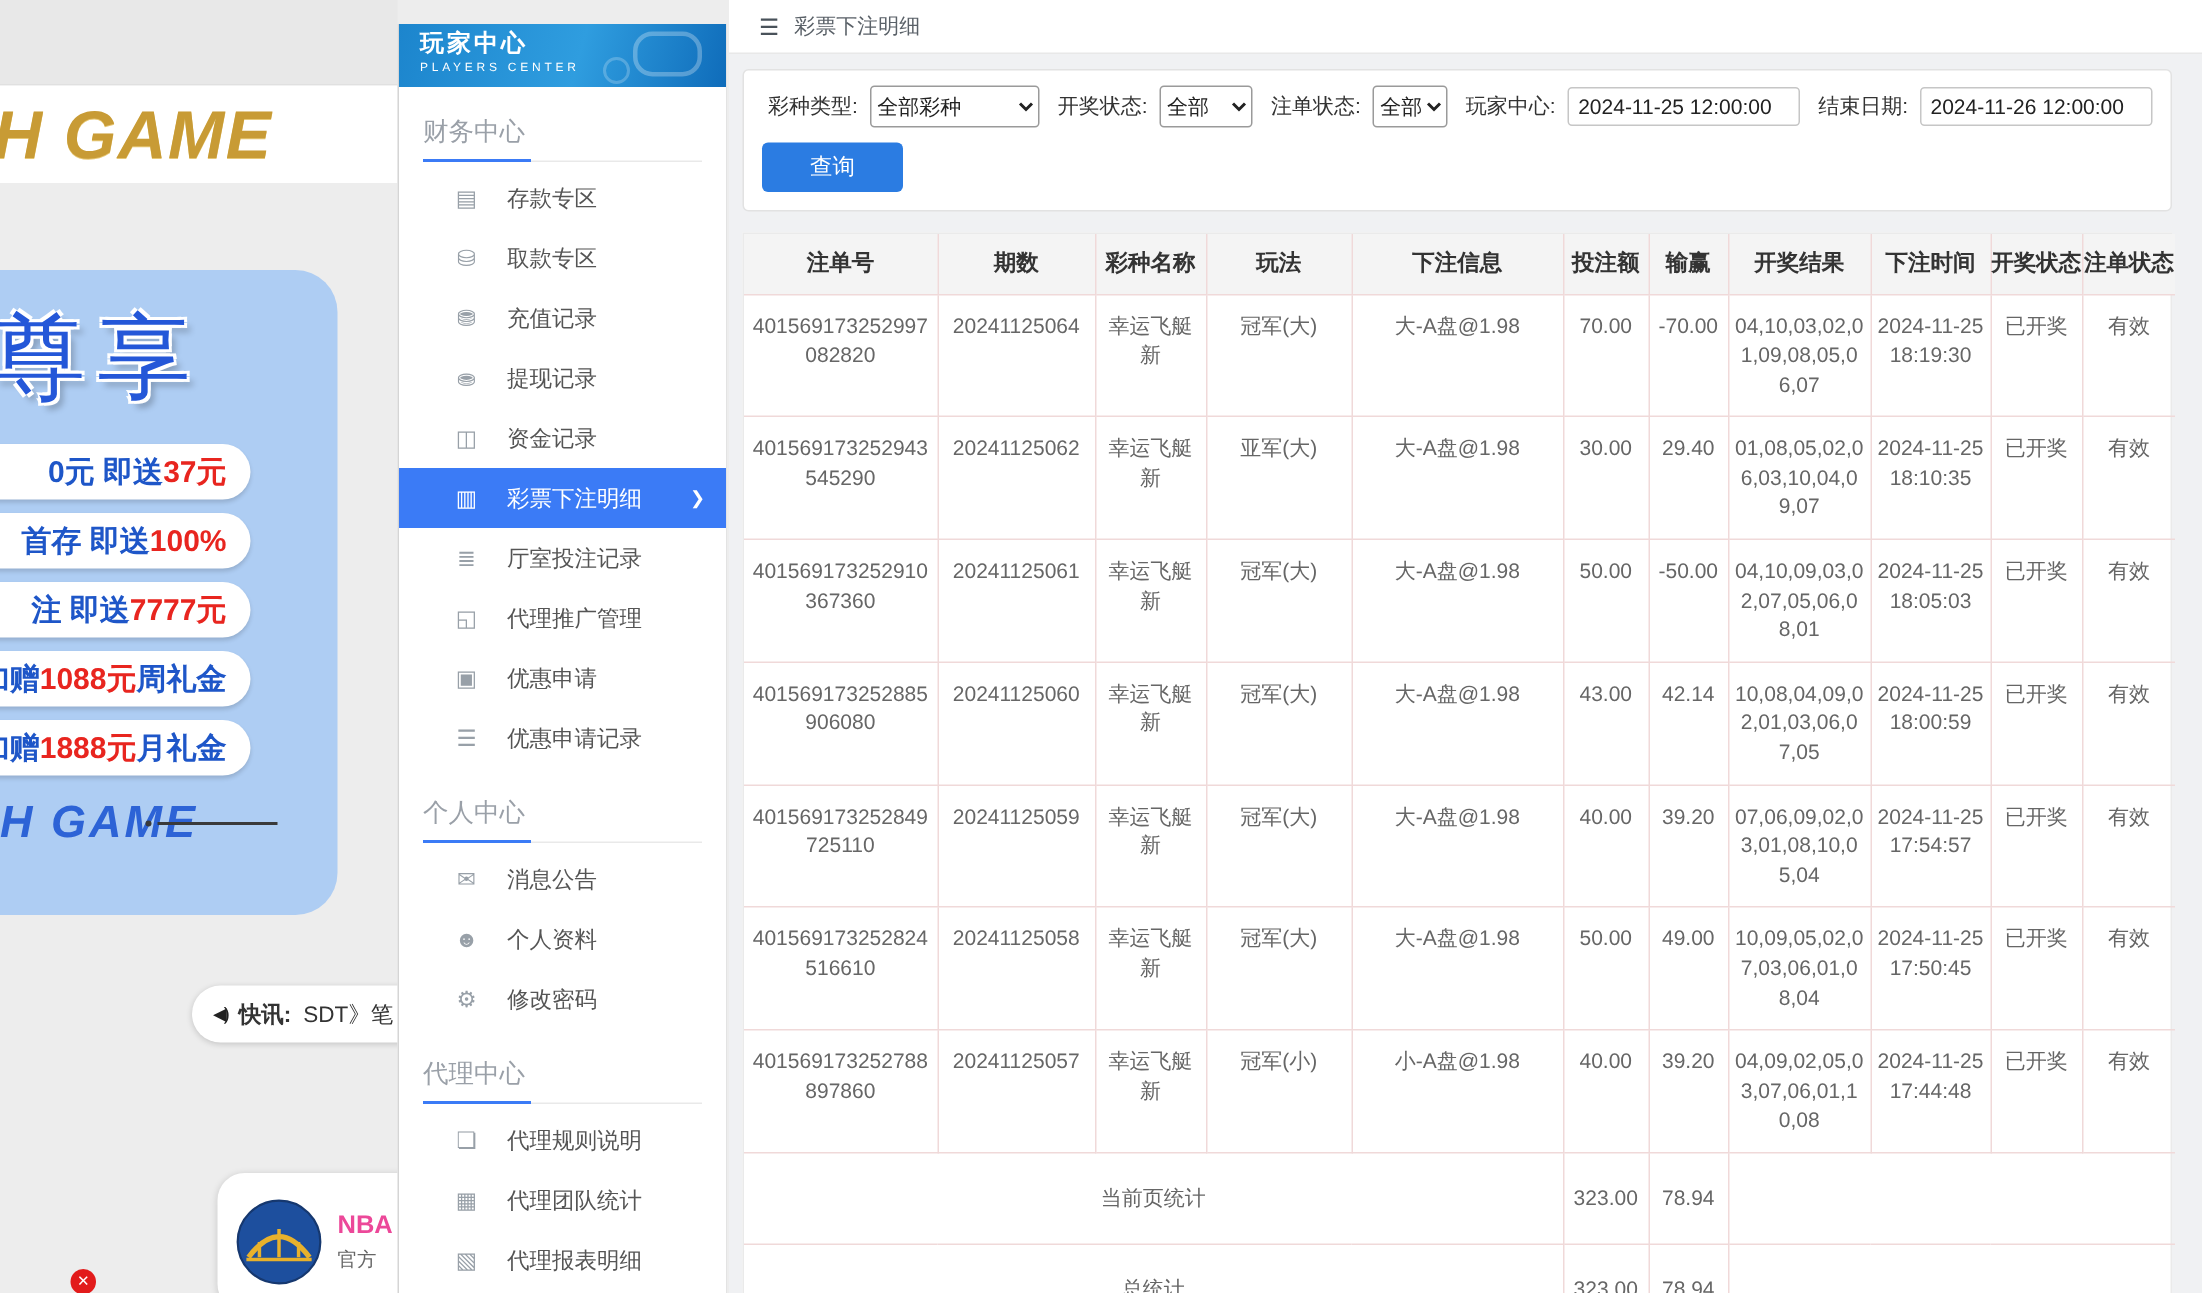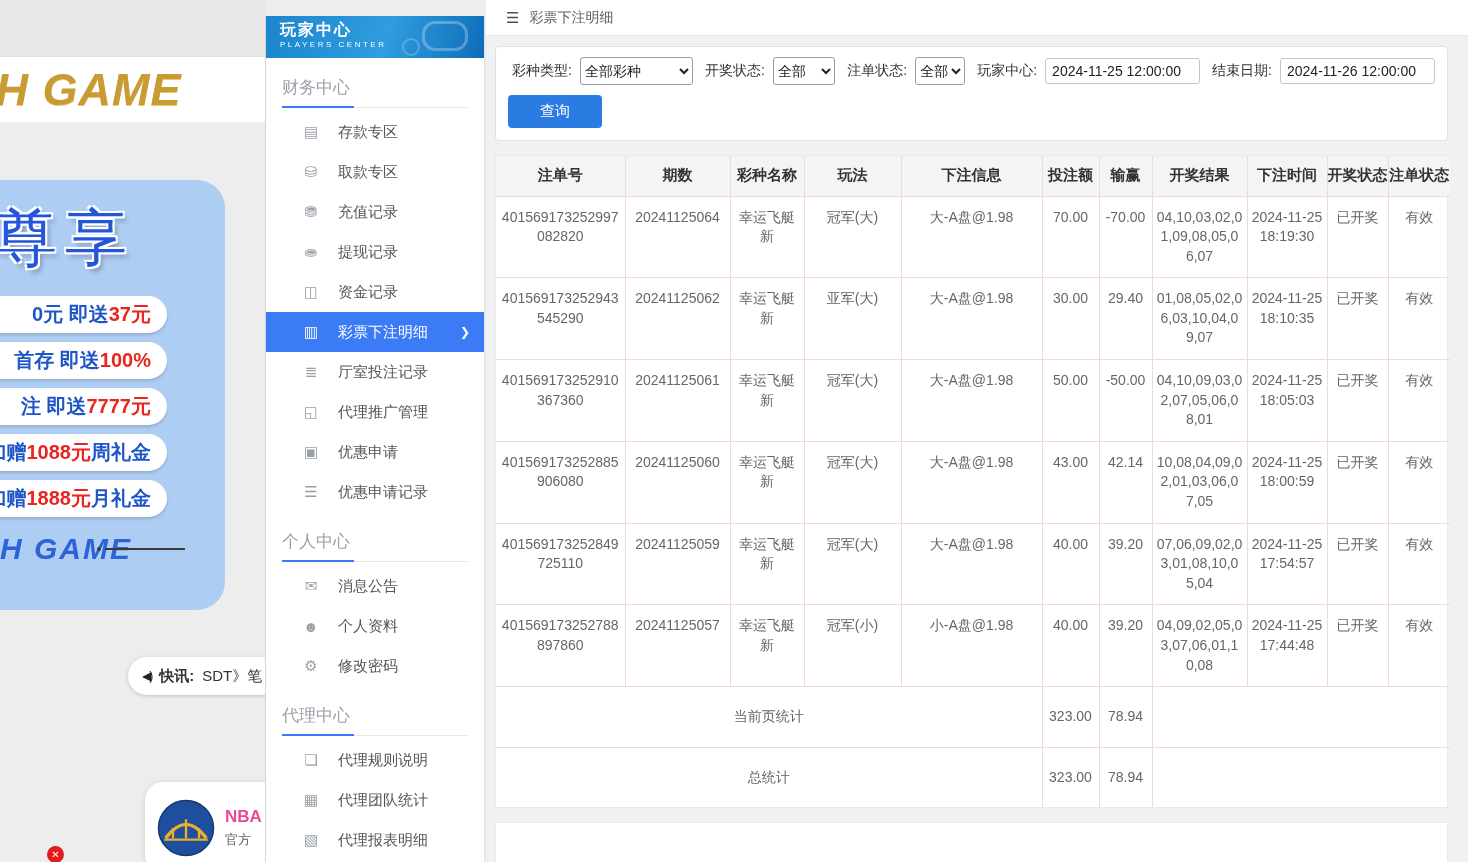--- a/index.html
+++ b/index.html
@@ -347,20 +347,33 @@
               <td>冠军(大)</td>
               <td>大-A盘@1.98</td>
               <td>40.00</td>
               <td>39.20</td>
               <td>07,06,09,02,03,01,08,10,05,04</td>
               <td>2024-11-25 17:54:57</td>
               <td>已开奖</td>
               <td>有效</td>
             </tr>
             <tr>
+              <td>401569173252824516610</td>
+              <td>20241125058</td>
+              <td>幸运飞艇新</td>
+              <td>冠军(大)</td>
+              <td>大-A盘@1.98</td>
+              <td>50.00</td>
+              <td>49.00</td>
+              <td>10,09,05,02,07,03,06,01,08,04</td>
+              <td>2024-11-25 17:50:45</td>
+              <td>已开奖</td>
+              <td>有效</td>
+            </tr>
+            <tr>
               <td>401569173252788897860</td>
               <td>20241125057</td>
               <td>幸运飞艇新</td>
               <td>冠军(小)</td>
               <td>小-A盘@1.98</td>
               <td>40.00</td>
               <td>39.20</td>
               <td>04,09,02,05,03,07,06,01,10,08</td>
               <td>2024-11-25 17:44:48</td>
               <td>已开奖</td>

